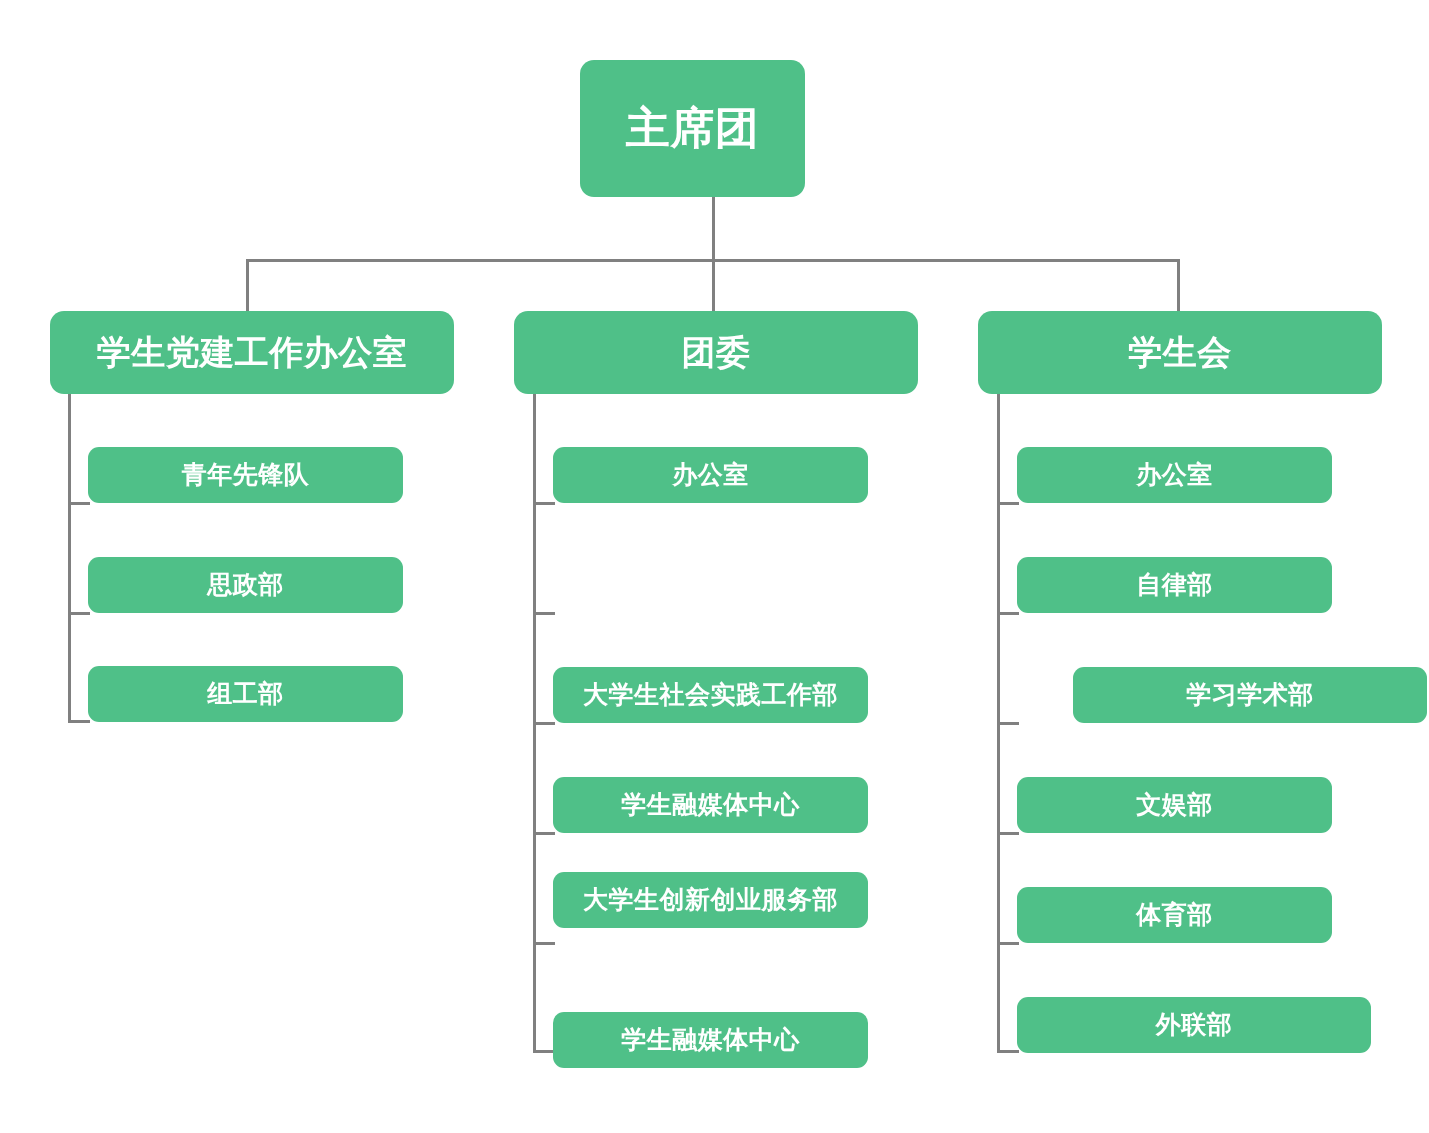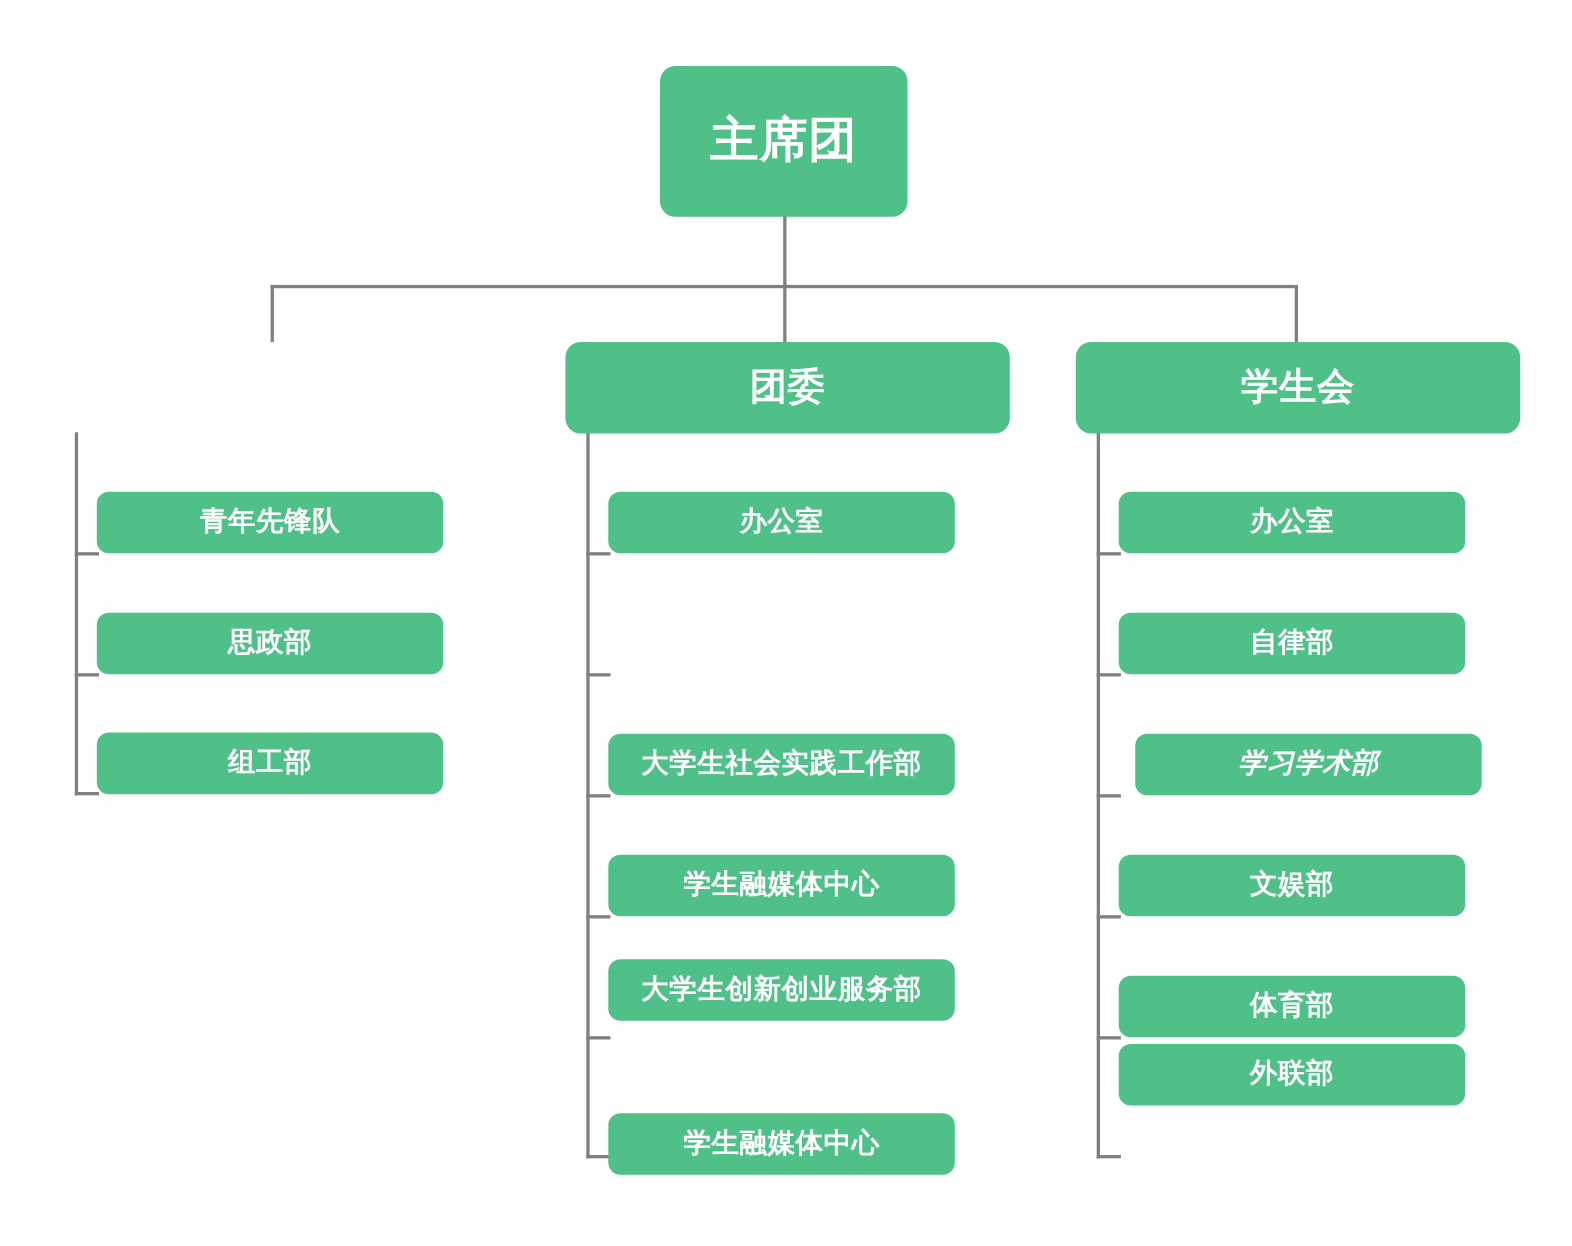--- a/index.html
+++ b/index.html
@@ -87,37 +87,38 @@
   <div class="line line-h" style="left:533px; top:1050px; width:22px;"></div>
 
   <div class="line line-v" style="left:997px; top:393px; height:660px;"></div>
   <div class="line line-h" style="left:997px; top:502px; width:22px;"></div>
   <div class="line line-h" style="left:997px; top:612px; width:22px;"></div>
   <div class="line line-h" style="left:997px; top:722px; width:22px;"></div>
   <div class="line line-h" style="left:997px; top:832px; width:22px;"></div>
   <div class="line line-h" style="left:997px; top:942px; width:22px;"></div>
   <div class="line line-h" style="left:997px; top:1050px; width:22px;"></div>
 
-  <div class="node node-root" style="left:600px; top:60px; width:225px; height:137px;">主席团</div>
+  <div class="node node-root" style="left:580px; top:60px; width:225px; height:137px;">主席团</div>
 
+  <div class="node node-level2" style="left:50px; top:311px; width:404px; height:83px;">学生党建工作办公室</div>
 
   <div class="node node-level2" style="left:514px; top:311px; width:404px; height:83px;">团委</div>
 
   <div class="node node-level2" style="left:978px; top:311px; width:404px; height:83px;">学生会</div>
 
   <div class="node node-leaf" style="left:88px; top:447px; width:315px; height:56px;">青年先锋队</div>
   <div class="node node-leaf" style="left:88px; top:557px; width:315px; height:56px;">思政部</div>
   <div class="node node-leaf" style="left:88px; top:666px; width:315px; height:56px;">组工部</div>
 
   <div class="node node-leaf" style="left:553px; top:447px; width:315px; height:56px;">办公室</div>
   <div class="node node-leaf" style="left:553px; top:667px; width:315px; height:56px;">大学生社会实践工作部</div>
   <div class="node node-leaf" style="left:553px; top:777px; width:315px; height:56px;">学生融媒体中心</div>
   <div class="node node-leaf" style="left:553px; top:872px; width:315px; height:56px;">大学生创新创业服务部</div>
   <div class="node node-leaf" style="left:553px; top:1012px; width:315px; height:56px;">学生融媒体中心</div>
 
   <div class="node node-leaf" style="left:1017px; top:447px; width:315px; height:56px;">办公室</div>
   <div class="node node-leaf" style="left:1017px; top:557px; width:315px; height:56px;">自律部</div>
-  <div class="node node-leaf" style="left:1032px; top:667px; width:315px; height:56px;font-style:italic;">学习学术部</div>
+  <div class="node node-leaf" style="left:1073px; top:667px; width:354px; height:56px;">学习学术部</div>
   <div class="node node-leaf" style="left:1017px; top:777px; width:315px; height:56px;">文娱部</div>
   <div class="node node-leaf" style="left:1017px; top:887px; width:315px; height:56px;">体育部</div>
-  <div class="node node-leaf" style="left:1017px; top:949px; width:315px; height:56px;">外联部</div>
+  <div class="node node-leaf" style="left:1017px; top:997px; width:354px; height:56px;">外联部</div>
 
 </div>
 
 </body></html>

